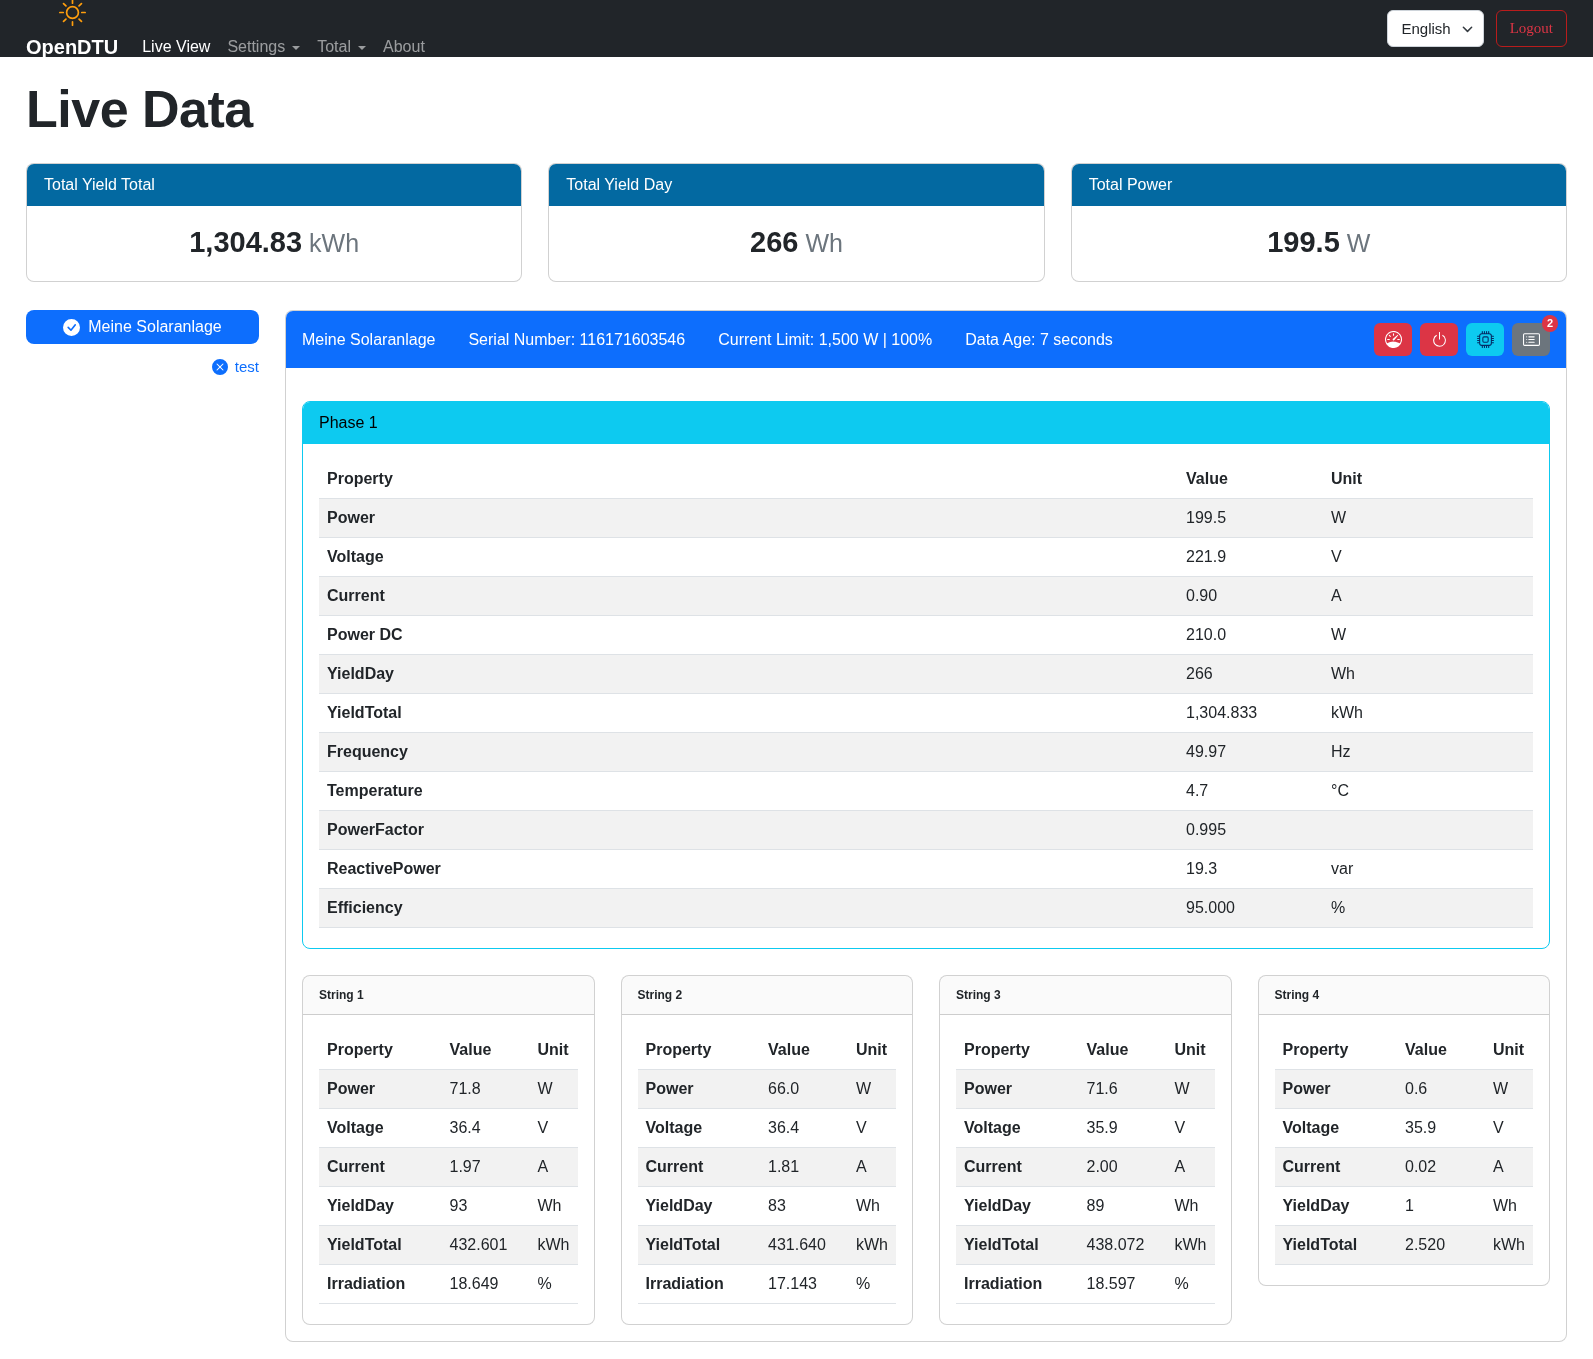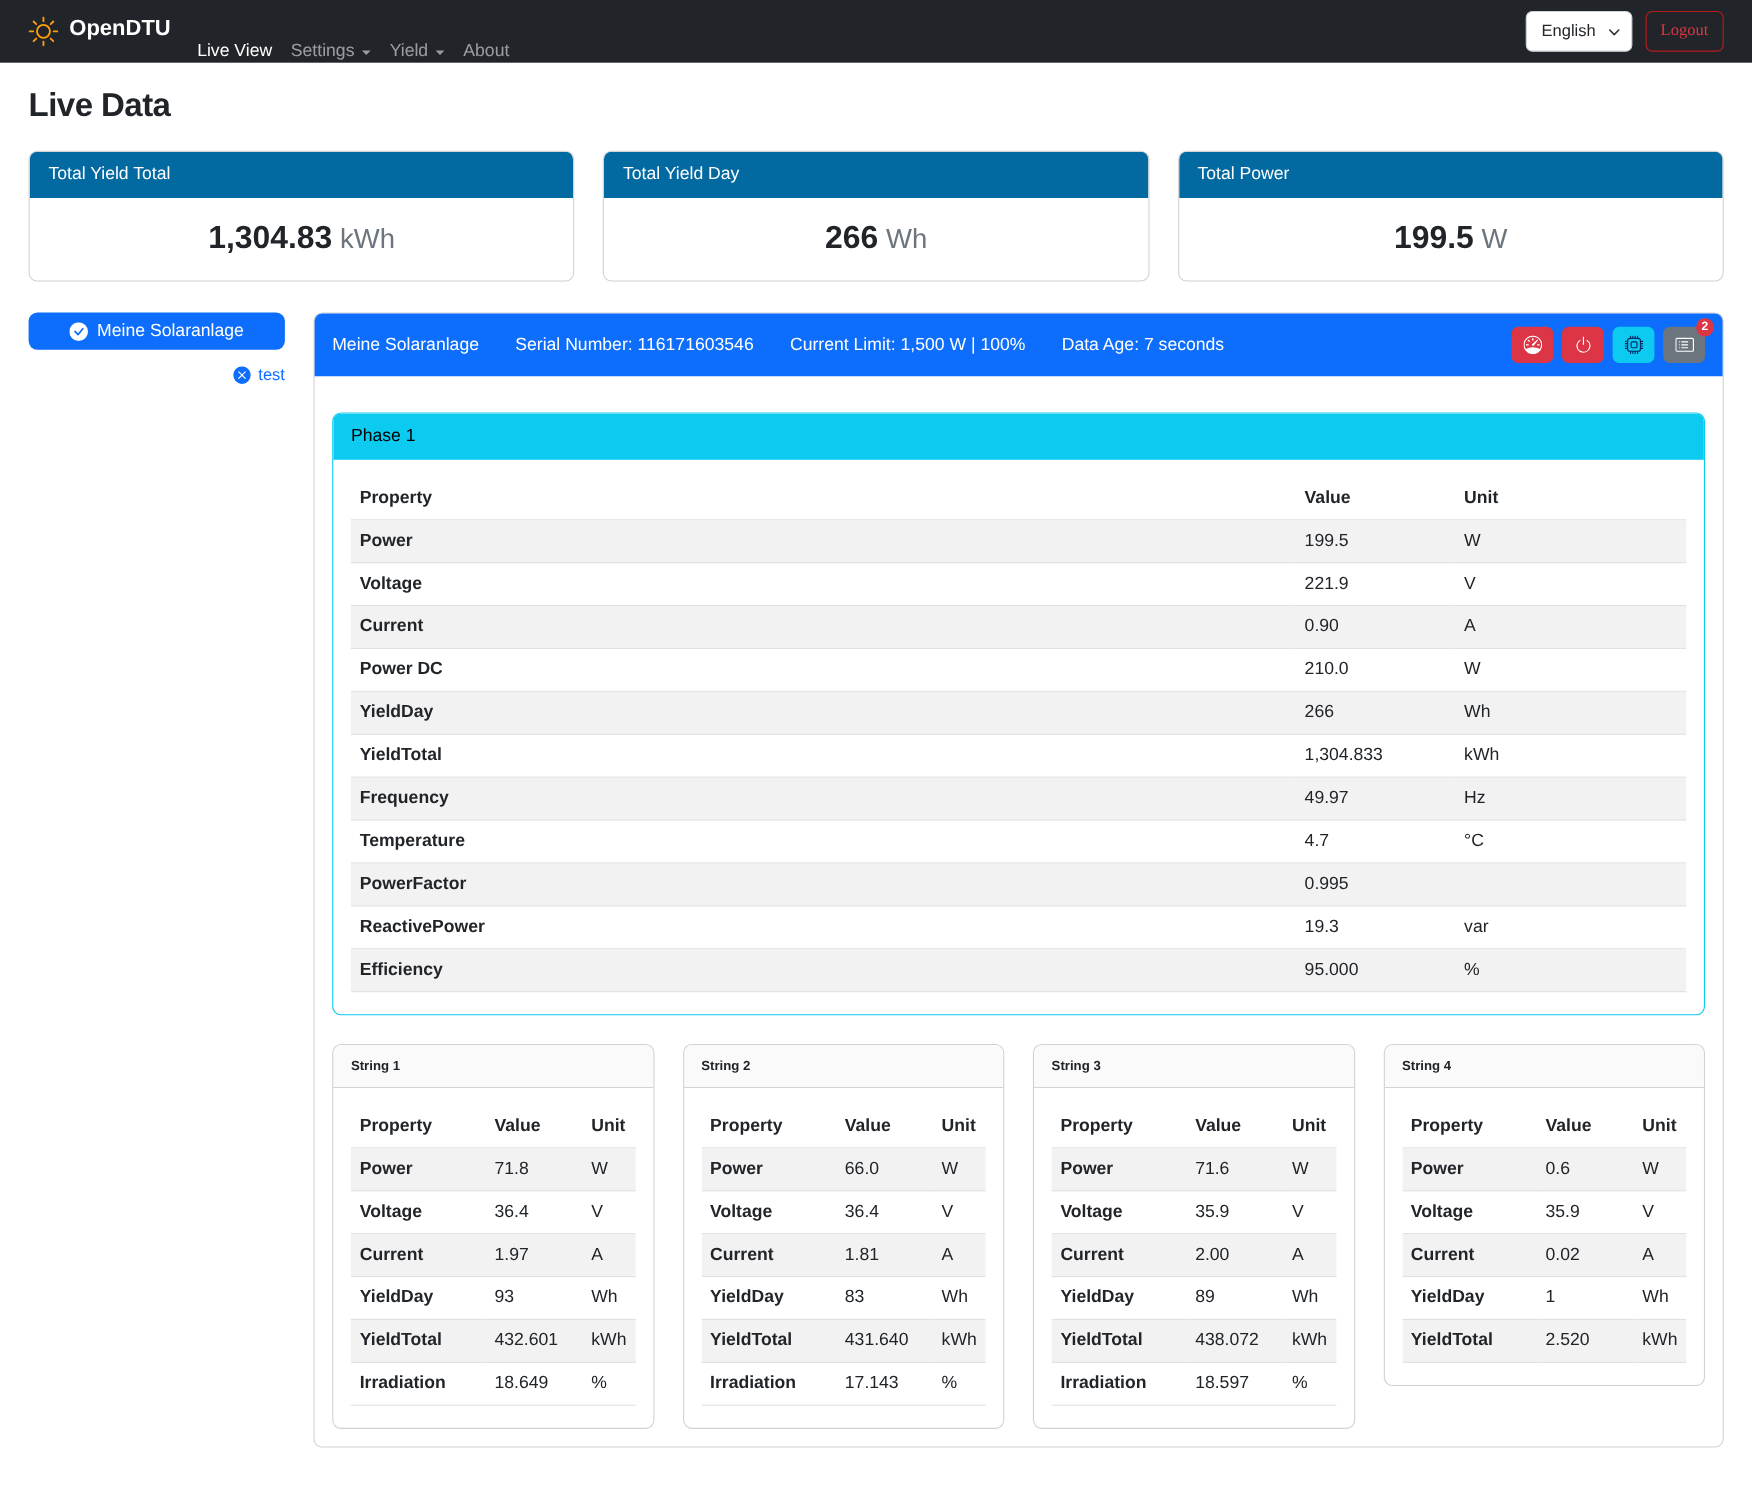--- a/index.html
+++ b/index.html
@@ -15,33 +15,33 @@
 
   
   .navbar {
     background:#212529;
     display:flex;
     align-items:center;
     padding:10px 26px;
     gap:22px;
     height:57px;
   }
-  .brand { display:flex; gap:10px; color:#fff; font-size:20px; font-weight:700; cursor:pointer; white-space:nowrap; }
+  .brand { display:flex; align-items:center; gap:10px; color:#fff; font-size:20px; font-weight:700; cursor:pointer; white-space:nowrap;flex-direction:column; }
   .nav-links { display:flex; align-items:center; gap:17px; flex:1; margin-left:2px; }
   .nav-link { color:rgba(255,255,255,.55); font-size:16px; cursor:pointer; display:flex; align-items:center; gap:7px; text-decoration:none; padding:6px 0; white-space:nowrap;margin-top:36px; }
   .nav-link.active { color:#ffffff; }
   .caret { width:0; height:0; border-left:4px solid transparent; border-right:4px solid transparent; border-top:4px solid currentColor; display:inline-block; margin-top:2px; }
   .nav-right { display:flex; align-items:center; gap:12px; }
   .lang-select { background:#fff; border:1px solid #ced4da; border-radius:6px; padding:7px 32px 7px 13px; font-size:15px; color:#212529; position:relative; cursor:pointer; line-height:1.4; }
   .lang-select svg { position:absolute; right:10px; top:50%; transform:translateY(-50%); }
   .logout-btn { background:transparent; border:1px solid #b91c1c; color:#dc3545; border-radius:6px; padding:7px 13px; font-size:15px; cursor:pointer; font-family:Liberation Serif, serif; line-height:1.4;text-align:right; }
 
   
   .container { padding:2px 26px 4px; }
-  .page-title { font-size:30px; font-weight:700; margin:20px 0 24px; letter-spacing:-.5px; }
+  .page-title { font-size:52px; font-weight:700; margin:20px 0 24px; letter-spacing:-.5px; }
 
   
   .summary-row { display:flex; gap:26px; }
   .scard { flex:1; border:1px solid rgba(0,0,0,.18); border-radius:8px; background:#fff; overflow:hidden; }
   .scard-header { background:#0369a1; color:#fff; padding:12px 17px; font-size:16px; }
   .scard-body { padding:20px 16px 22px; text-align:center; }
   .scard-value { font-size:29px; font-weight:700; color:#212529; }
   .scard-unit { font-size:25px; color:#6c757d; font-weight:500; margin-left:7px; }
 
   
@@ -99,21 +99,21 @@
   </div>
   <div class="nav-links">
     <a class="nav-link active">
         <span>Live View</span>
       </a>
     <a class="nav-link">
         <span>Settings</span>
         <span class="caret"></span>
       </a>
     <a class="nav-link">
-        <span>Yield</span>
+        <span>Total</span>
         <span class="caret"></span>
       </a>
     <a class="nav-link">
         <span>About</span>
       </a>
   </div>
   <div class="nav-right">
     <div class="lang-select">
       <span>English</span>
       <svg width="11" height="11" viewBox="0 0 16 16" fill="none" stroke="#343a40" stroke-width="2.2" stroke-linecap="round" stroke-linejoin="round">

